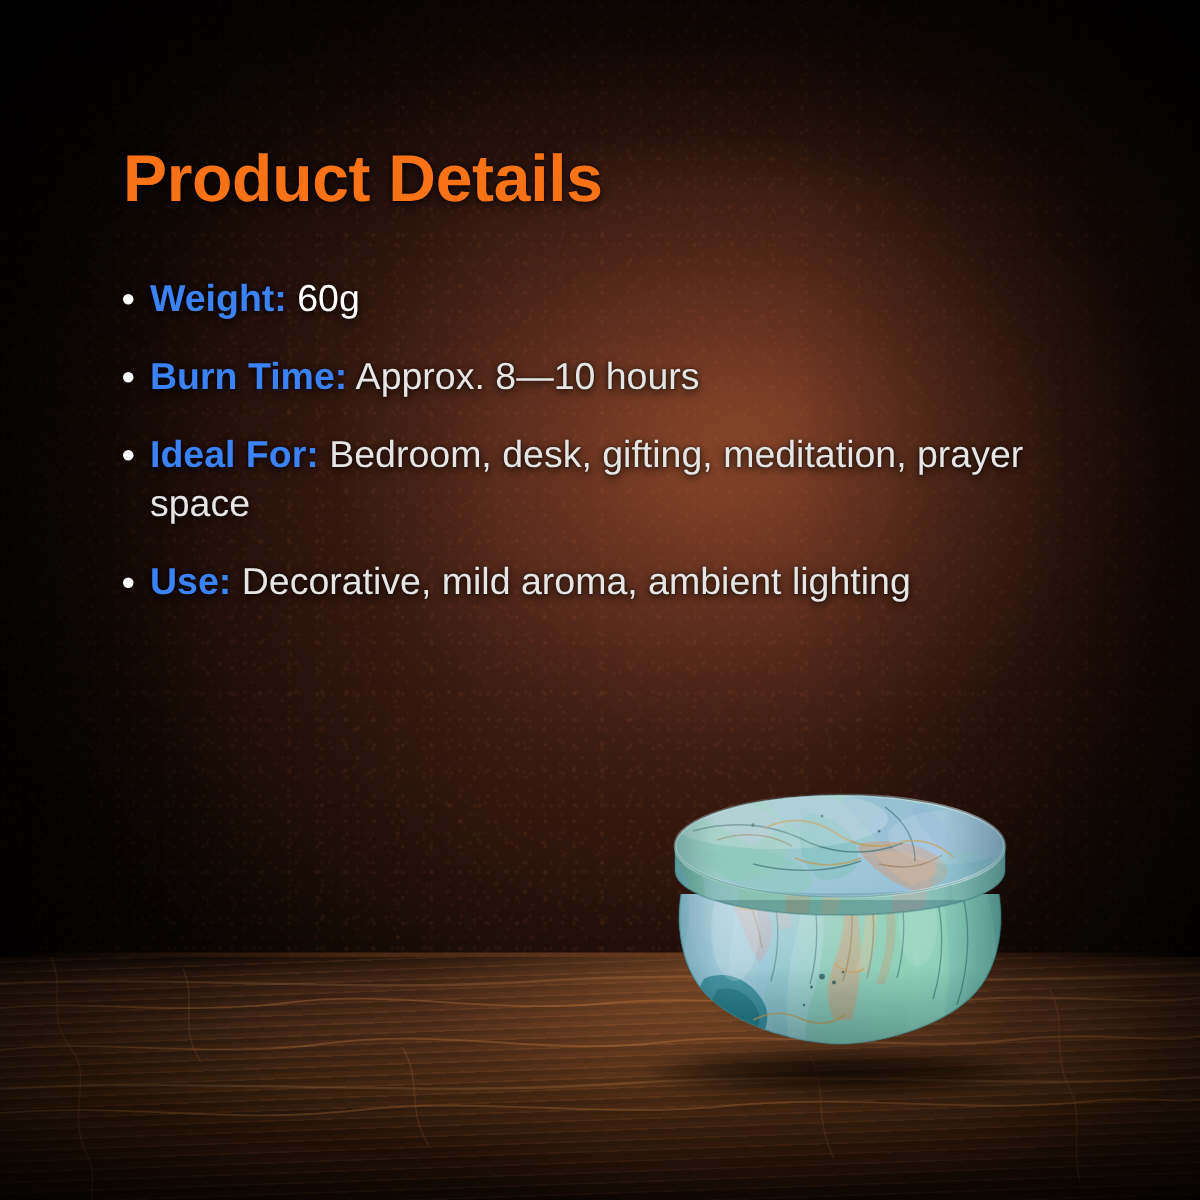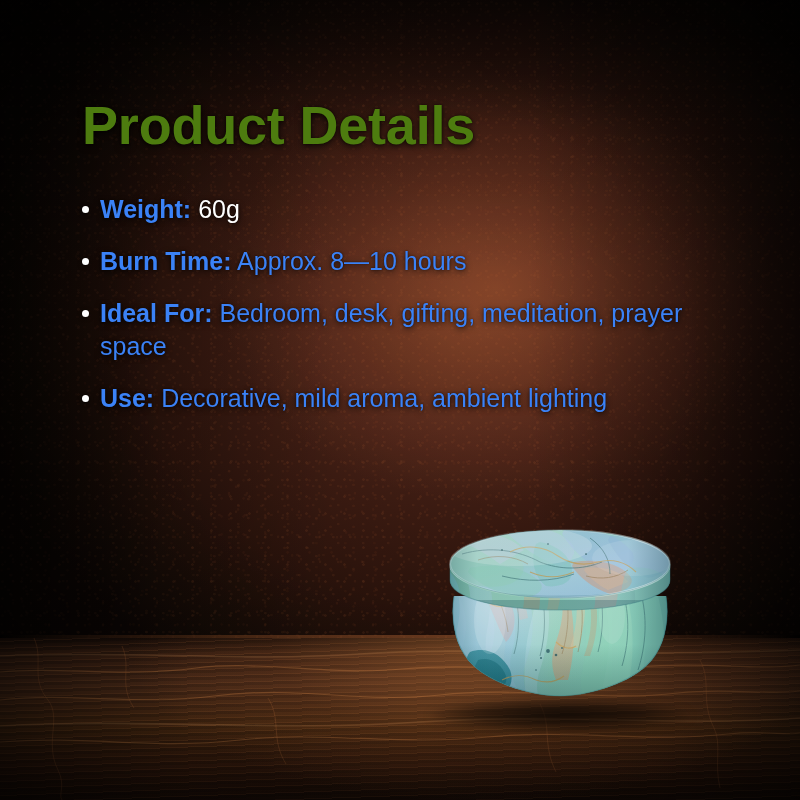--- a/index.html
+++ b/index.html
@@ -95,23 +95,23 @@
   }
 
   
   .copy {
     position:absolute;
     left:82px; top:98px;
     width:660px;
     z-index:6;
   }
   .title {
-    font-size:54px;
+    font-size:44px;
     font-weight:700;
-    color:#4d7c0f;
+    color:#f97316;
     letter-spacing:-.2px;
     line-height:1;
     text-shadow:0 2px 7px rgba(0,0,0,.75), 0 0 2px rgba(0,0,0,.6);
   }
   .specs { margin-top:41px; }
 
   .spec-row {
     position:relative;
     padding-left:18px;
     margin-bottom:19px;
@@ -126,21 +126,21 @@
     left:0; top:13px;
     width:7px; height:7px;
     border-radius:50%;
     background:#fff;
     box-shadow:0 1px 4px rgba(0,0,0,.7);
   }
   .spec-label {
     font-weight:700;
     color:#3b82f6;
   }
-  .spec-value { font-weight:400; color:#3b82f6; }
+  .spec-value { font-weight:400; color:#e5e5e5; }
   
   .spec-row.all-bold .spec-value { font-weight:400; color:#ffffff; }
 
   
   #tin {
     position:absolute;
     left:444px; top:524px;
     width:232px; height:200px;
     z-index:5;
   }

